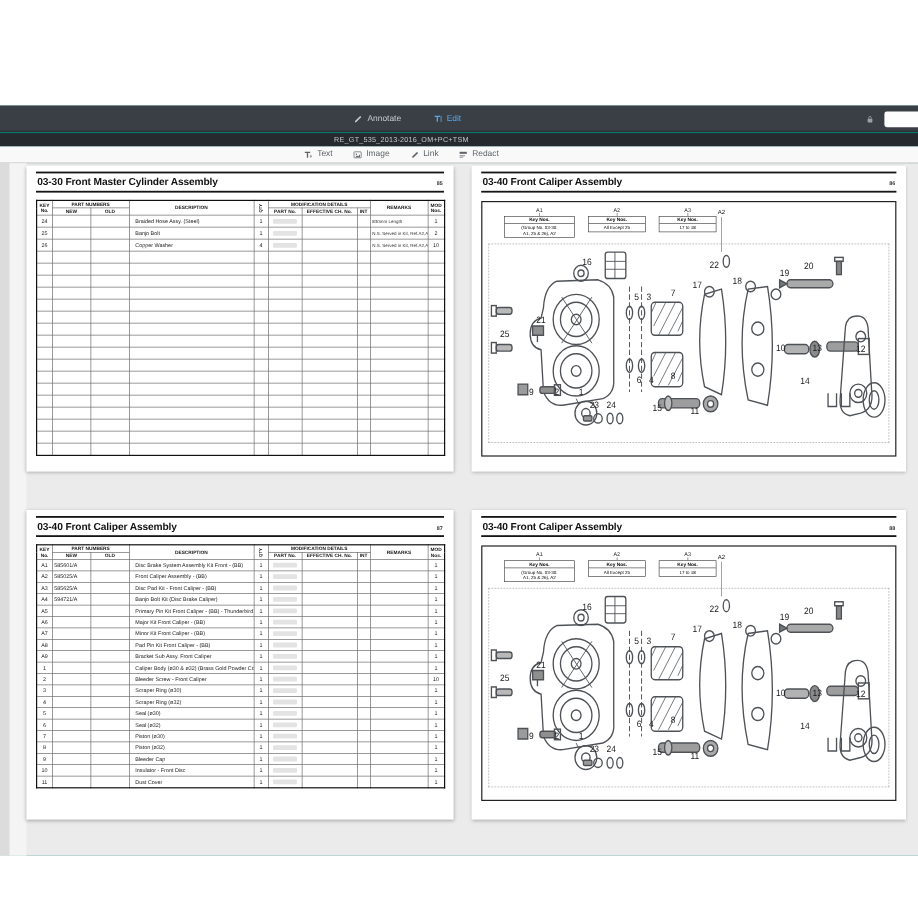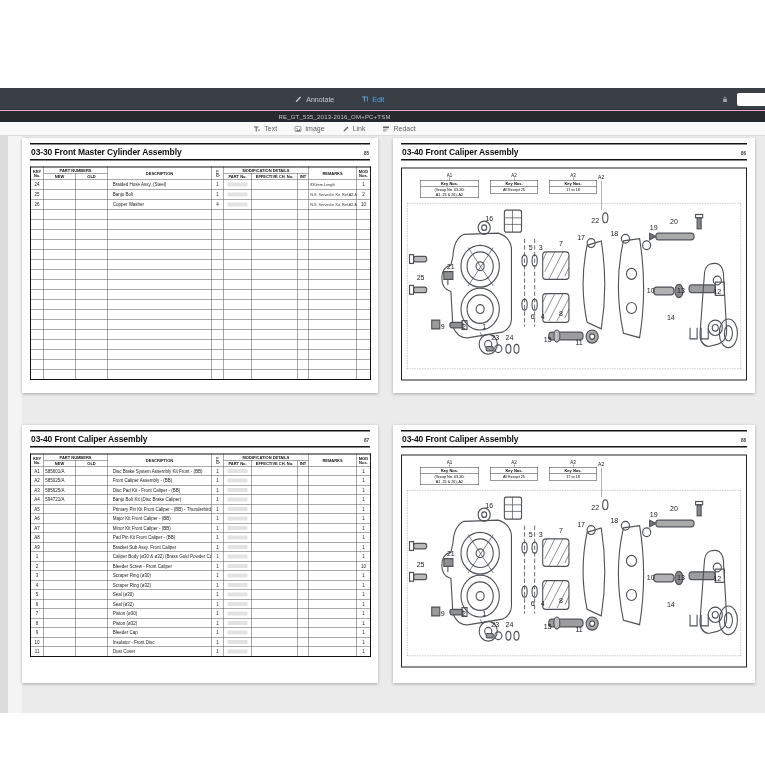--- a/index.html
+++ b/index.html
@@ -1,18 +1,18 @@
 <!DOCTYPE html>
 <html><head>
 <meta charset="utf-8">
 <style>
   * { box-sizing: border-box; margin: 0; padding: 0; }
   body { margin: 0; background: #fff; }
   .screen { position: relative; width: 765px; height: 765px; overflow: hidden;
-            background: #f9a8d4; font-family: "Liberation Sans", "DejaVu Sans", sans-serif; padding-left: 40px; }
+            background: #0f766e; font-family: "Liberation Sans", "DejaVu Sans", sans-serif; padding-left: 40px; }
 
   
   .letterbox-top { position: absolute; left: 0; top: 0; width: 765px; height: 88px; background: #fff; }
   .toolbar-dark { position: absolute; left: 0; top: 88px; width: 765px; height: 22px;
                   background: #3a3f45; border-bottom: 1px solid #2c3034; }
   .toolbar-dark .center-tabs { position: absolute; left: 50%; top: 0; height: 22px;
                   transform: translateX(-98%); display: flex; align-items: center; gap: 26px; }
   .tab { display: flex; align-items: center; gap: 4px; font-size: 7px; color: #c6cbd0; cursor: pointer; }
   .tab.active { color: #57a8ea; }
   .tab svg { width: 8px; height: 8px; }

